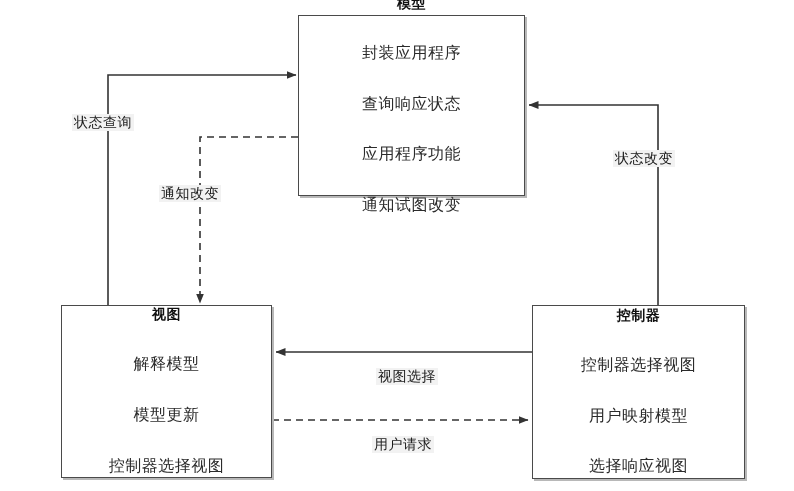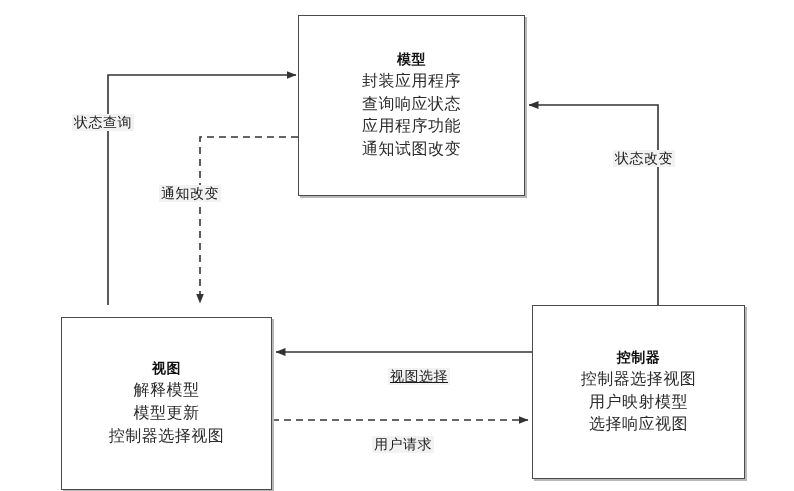--- a/index.html
+++ b/index.html
@@ -26,20 +26,21 @@
     position: absolute;
     background: #ffffff;
     border: 1.5px solid #4a4a4a;
     box-shadow: 2px 2px 0 0 #b8b8b8;
     box-sizing: border-box;
     display: flex;
     flex-direction: column;
     align-items: center;
     justify-content: center;
     z-index: 2;
+    gap: 28px;
   }
   .node-title {
     font-weight: bold;
     font-size: 14px;
     color: #111111;
     line-height: 1.35;
     margin-bottom: 1px;
     letter-spacing: 0.5px;
   }
   .node-line {
@@ -89,37 +90,37 @@
   </svg>
 
   <div class="node" style="left:298px; top:15px; width:227px; height:181px;">
     <div class="node-title">模型</div>
     <div class="node-line">封装应用程序</div>
     <div class="node-line">查询响应状态</div>
     <div class="node-line">应用程序功能</div>
     <div class="node-line">通知试图改变</div>
   </div>
 
-  <div class="node" style="left:61px; top:305px; width:211px; height:173px;margin-top:12px;">
+  <div class="node" style="left:61px; top:305px; width:211px; height:173px;">
     <div class="node-title">视图</div>
     <div class="node-line">解释模型</div>
     <div class="node-line">模型更新</div>
     <div class="node-line">控制器选择视图</div>
   </div>
 
   <div class="node" style="left:532px; top:305px; width:213px; height:174px;">
     <div class="node-title">控制器</div>
     <div class="node-line">控制器选择视图</div>
     <div class="node-line">用户映射模型</div>
     <div class="node-line">选择响应视图</div>
   </div>
 
   <div class="edge-label" style="left:72px; top:88px;">状态查询</div>
 
   <div class="edge-label" style="left:159px; top:159px;">通知改变</div>
 
   <div class="edge-label" style="left:613px; top:124px;">状态改变</div>
 
-  <div class="edge-label" style="left:388px; top:342px;text-decoration:underline;">视图选择</div>
+  <div class="edge-label" style="left:376px; top:342px;">视图选择</div>
 
   <div class="edge-label" style="left:372px; top:410px;">用户请求</div>
 
 </div>
 
 </body></html>

